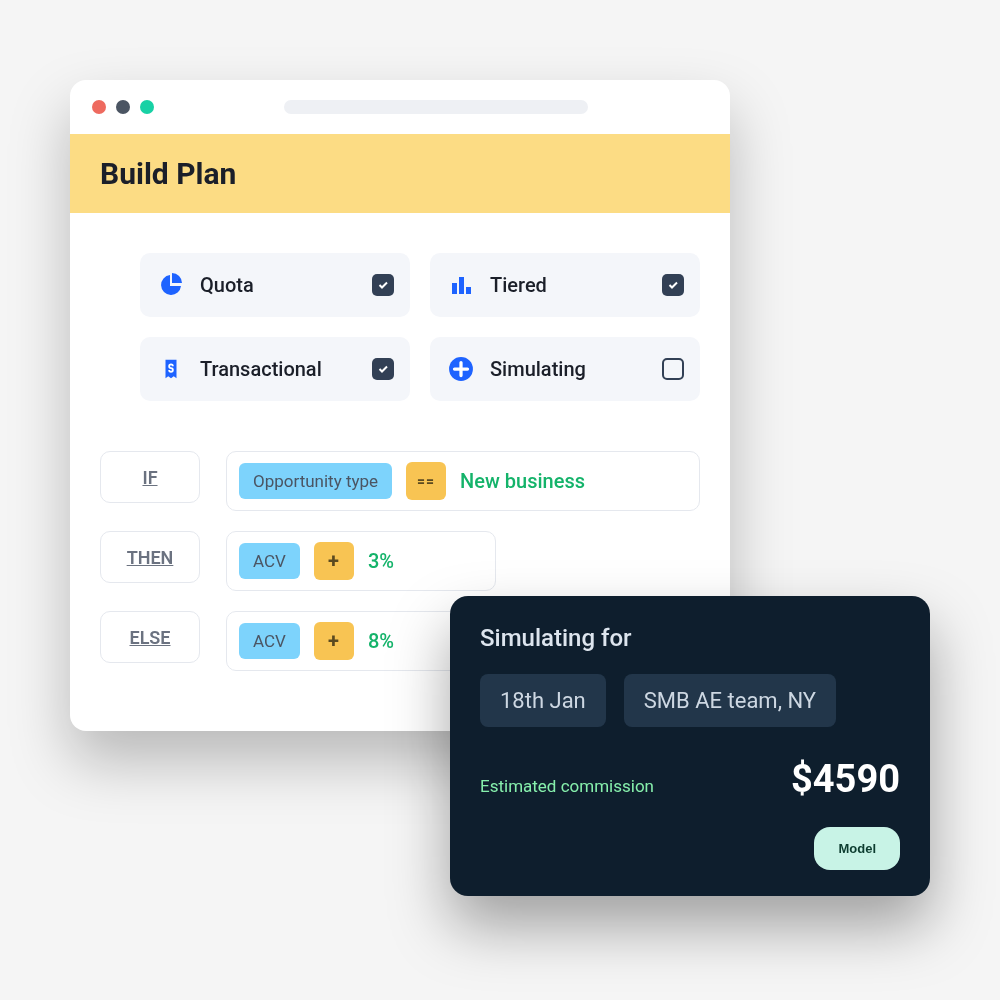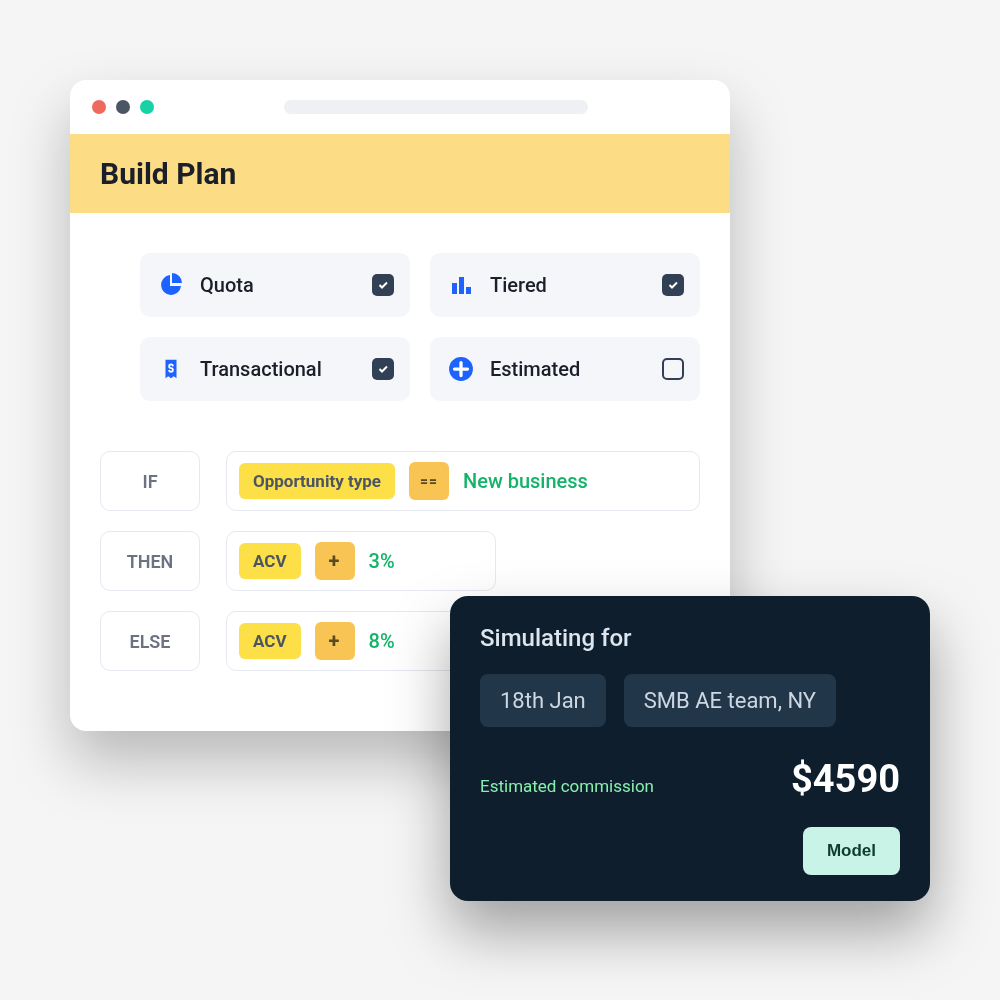--- a/index.html
+++ b/index.html
@@ -104,48 +104,49 @@
     flex-direction: column;
     gap: 20px;
   }
   .rule-row {
     display: flex;
     gap: 26px;
     align-items: stretch;
   }
   .kw {
     width: 100px;
-    height: 60px;
+    height: 52px;
     border: 1px solid #e5e8ee;
     border-radius: 10px;
     display: flex;
     align-items: center;
     justify-content: center;
     font-size: 18px;
     color: #6b7280;
     font-weight: 600;
     flex: none;
+    text-decoration: underline;
   }
   .expr {
     flex: 1;
     height: 60px;
     border: 1px solid #e5e8ee;
     border-radius: 10px;
     display: flex;
     align-items: center;
     padding: 0 12px;
     gap: 14px;
   }
   .expr .field {
-    background: #fde047;
+    background: #7dd3fc;
     border-radius: 6px;
     padding: 8px 14px;
     font-size: 17px;
     color: #4b5563;
-    font-weight: 700;
+    font-weight: 400;
   }
   .expr .op {
     background: #f8c453;
     border-radius: 6px;
     width: 40px;
     height: 38px;
     display: flex;
     align-items: center;
     justify-content: center;
     font-size: 14px;
@@ -205,23 +206,23 @@
     color: #fff;
   }
   .sim-actions {
     display: flex;
     justify-content: flex-end;
     gap: 16px;
     margin-top: 26px;
   }
   .btn {
     border: none;
-    border-radius: 8px;
+    border-radius: 16px;
     padding: 14px 24px;
-    font-size: 17px;
+    font-size: 13px;
     font-weight: 700;
     cursor: pointer;
   }
   .btn-light { background: #c8f3e6; color: #0c3c2f; }
   .btn-primary { background: #14b68a; color: #fff; }
 </style>
 </head>
 <body>
 
 <div class="window">
@@ -283,21 +284,21 @@
       </span>
     </div>
 
     <div class="option">
       <span class="ico">
         <svg viewBox="0 0 24 24" width="26" height="26">
             <circle cx="12" cy="12" r="11" fill="#1e63ff"></circle>
             <path d="M12 6v12M6 12h12" stroke="#fff" stroke-width="3" stroke-linecap="round"></path>
           </svg>
       </span>
-      <span class="txt">Estimated</span>
+      <span class="txt">Simulating</span>
       <span class="chk unchecked"></span>
     </div>
 
   </div>
 
   <div class="rules">
 
     <div class="rule-row">
       <div class="kw">IF</div>
       <div class="expr">

